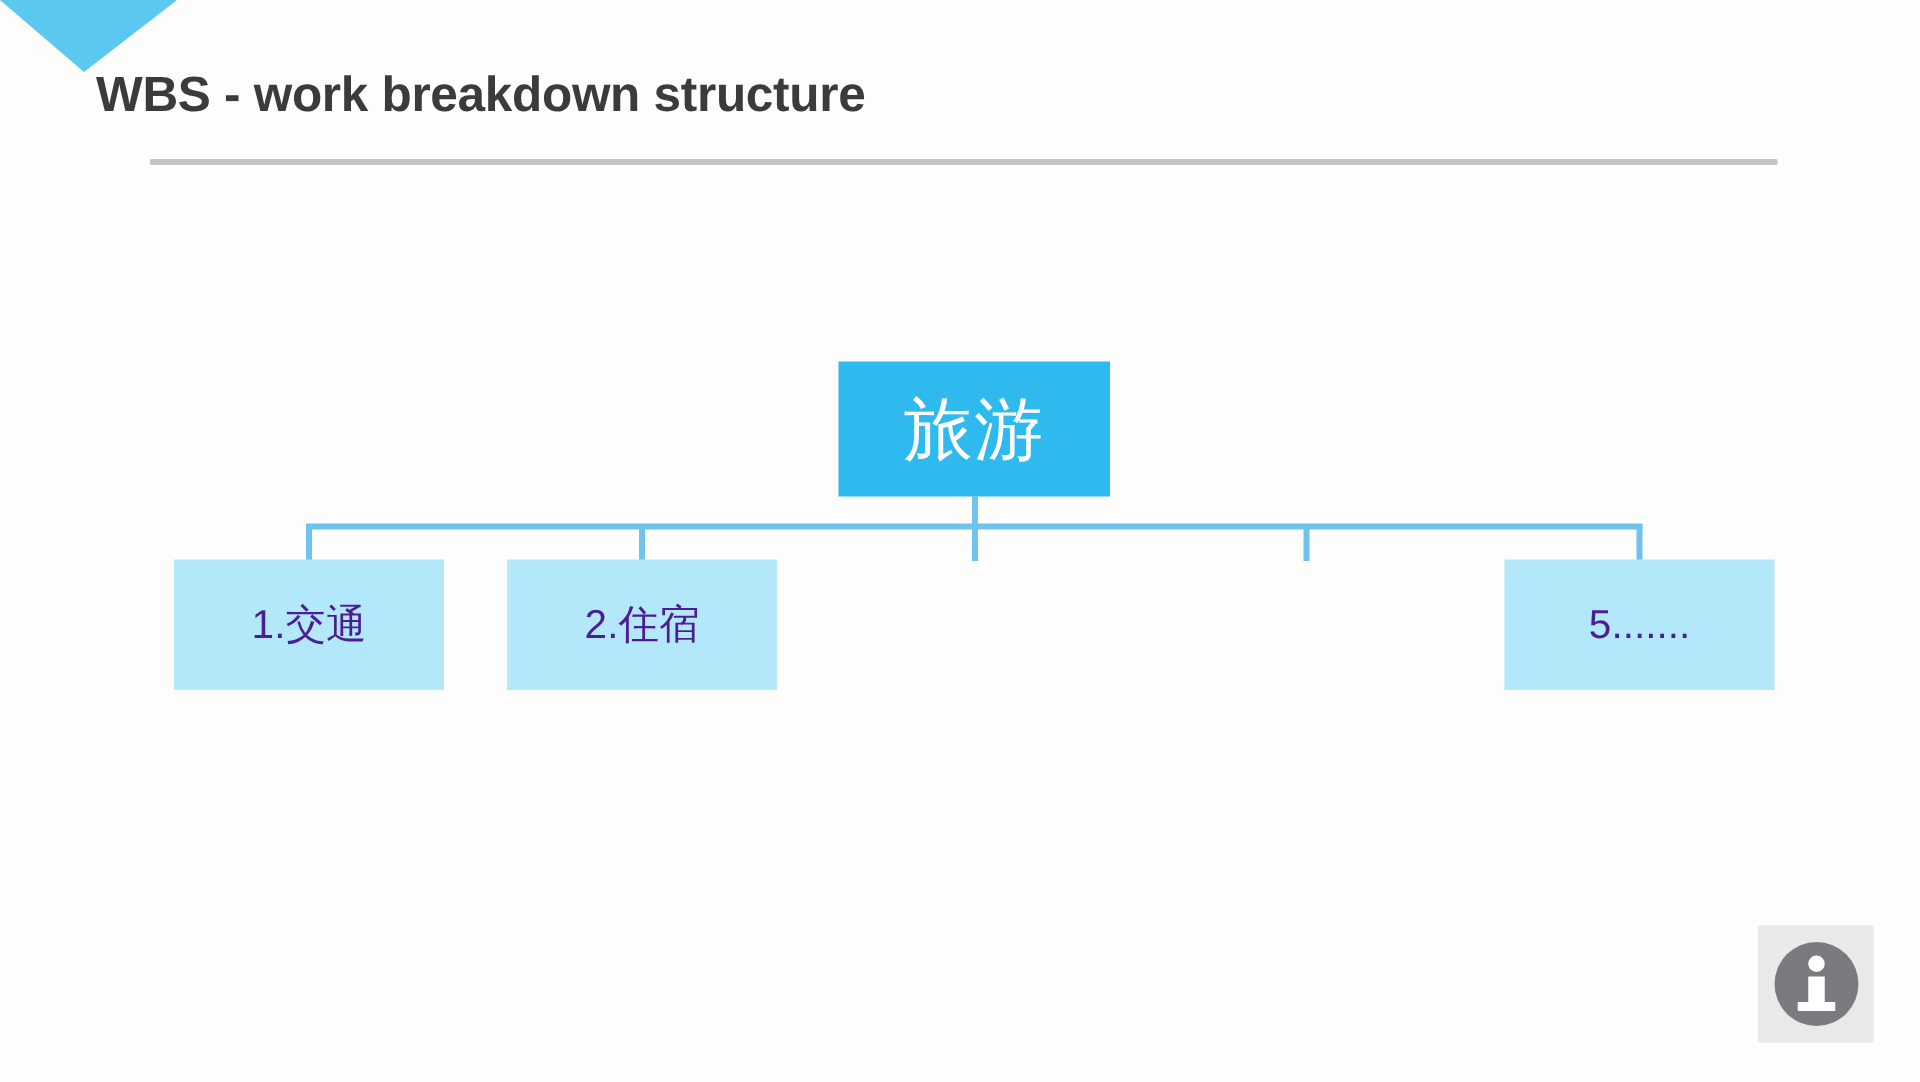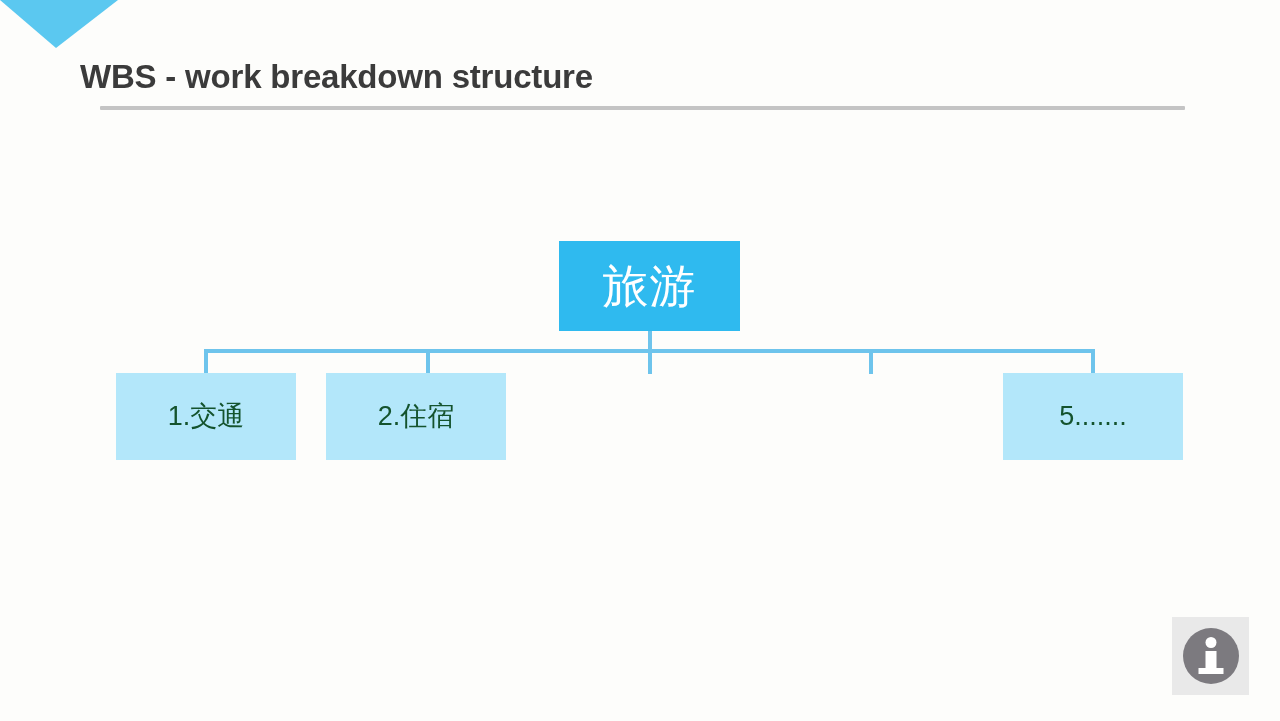--- a/index.html
+++ b/index.html
@@ -26,29 +26,28 @@
     position: absolute;
     left: 0px;
     top: 0px;
     width: 118px;
     height: 48px;
   }
 
   
   .slide-title {
     position: absolute;
-    left: 80px;
+    left: 64px;
     top: 44px;
     font-size: 33px;
     font-weight: bold;
     color: #3b3b3b;
     letter-spacing: -0.2px;
     white-space: nowrap;
     font-family: "Liberation Sans", "DejaVu Sans", sans-serif;
-    margin-top: 14px;
   }
   .title-rule {
     position: absolute;
     left: 100px;
     top: 106px;
     width: 1085px;
     height: 4px;
     background: #c4c4c4;
     border-radius: 1px;
   }
@@ -79,26 +78,26 @@
     color: #ffffff;
     font-size: 46px;
     font-weight: 400;
     letter-spacing: 1px;
   }
   .node-child {
     top: 373px;
     width: 180px;
     height: 87px;
     background: #b3e7fa;
-    color: #14532d;
+    color: #4c1d95;
     font-size: 27px;
     font-weight: 400;
   }
   .child-0 { left: 116px; }
-  .child-1 { left: 326px; }
+  .child-1 { left: 338px; }
   .child-2 { left: 560px; }
   .child-3 { left: 781px; }
   .child-4 { left: 1003px; }
 
   
   .conn {
     position: absolute;
     background: #6ec4ec;
   }
   .conn-v-root {

